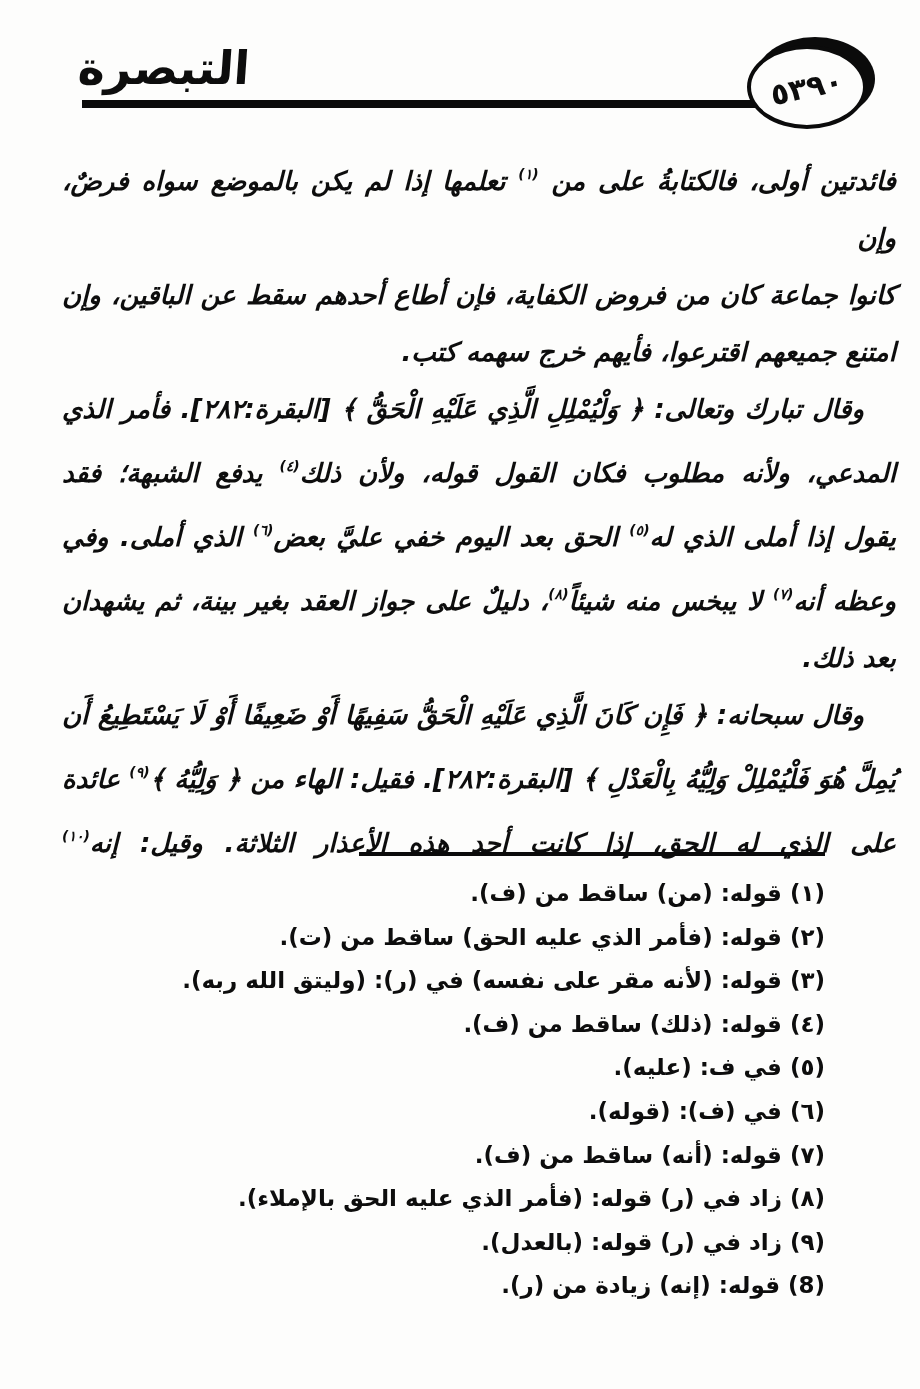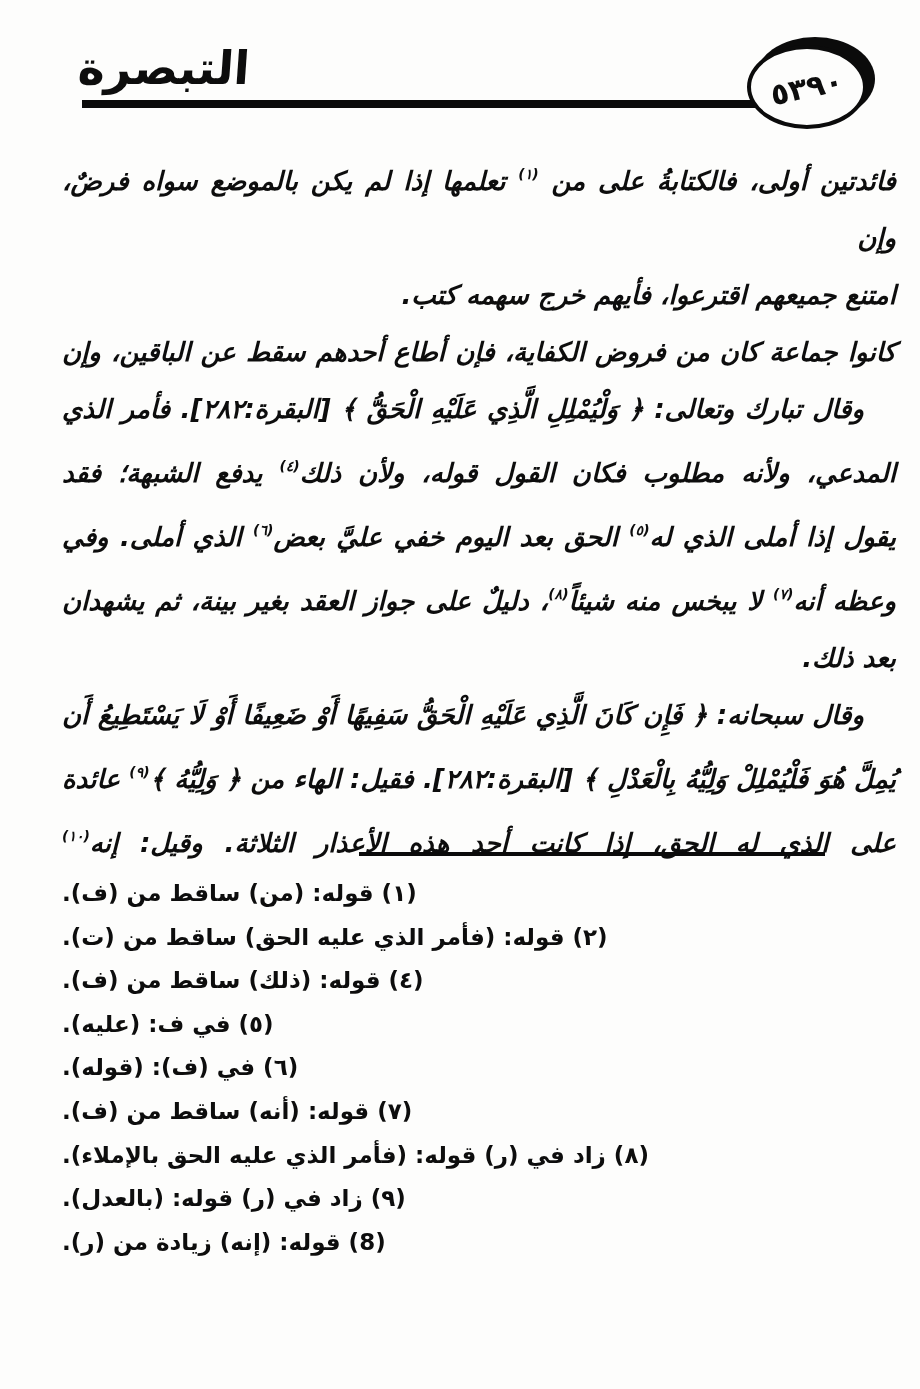--- a/index.html
+++ b/index.html
@@ -100,58 +100,59 @@
     background: #0b0b0b;
   }
   .footnotes {
     position: absolute;
     top: 872px;
     right: 95px;
     left: 62px;
     font-size: 23px;
     font-weight: bold;
     line-height: 43.6px;
-    text-align: left;
+    text-align: right;
   }
 </style>
 </head>
 <body>
 
 <div class="page">
 
   <div class="logo">التبصرة</div>
   <div class="header-rule"></div>
   <div class="page-number-badge">
     <span class="page-number">٥٣٩٠</span>
   </div>
 
   <div class="body-text">
       <div class="para">
         <div class="line"><span class="seg-text">فائدتين أولى، فالكتابةُ على من </span><span class="seg-sup">(١)</span><span class="seg-text"> تعلمها إذا لم يكن بالموضع سواه فرضٌ، وإن</span></div>
+        <div class="line"><span class="seg-text">كانوا جماعة كان من فروض الكفاية، فإن أطاع أحدهم سقط عن الباقين، وإن</span></div>
         <div class="line endline"><span class="seg-text">امتنع جميعهم اقترعوا، فأيهم خرج سهمه كتب.</span></div>
-        <div class="line"><span class="seg-text">كانوا جماعة كان من فروض الكفاية، فإن أطاع أحدهم سقط عن الباقين، وإن</span></div>
       </div>
       <div class="para indent">
         <div class="line"><span class="seg-text">وقال تبارك وتعالى: </span><span class="seg-quran">﴿ وَلْيُمْلِلِ الَّذِي عَلَيْهِ الْحَقُّ ﴾</span><span class="seg-text"> [البقرة:٢٨٢]. فأمر الذي</span></div>
         <div class="line"><span class="seg-text">المدعي، ولأنه مطلوب فكان القول قوله، ولأن ذلك</span><span class="seg-sup">(٤)</span><span class="seg-text"> يدفع الشبهة؛ فقد</span></div>
         <div class="line"><span class="seg-text">يقول إذا أملى الذي له</span><span class="seg-sup">(٥)</span><span class="seg-text"> الحق بعد اليوم خفي عليَّ بعض</span><span class="seg-sup">(٦)</span><span class="seg-text"> الذي أملى. وفي</span></div>
         <div class="line"><span class="seg-text">وعظه أنه</span><span class="seg-sup">(٧)</span><span class="seg-text"> لا يبخس منه شيئاً</span><span class="seg-sup">(٨)</span><span class="seg-text">، دليلٌ على جواز العقد بغير بينة، ثم يشهدان</span></div>
         <div class="line endline"><span class="seg-text">بعد ذلك.</span></div>
       </div>
       <div class="para indent">
         <div class="line"><span class="seg-text">وقال سبحانه: </span><span class="seg-quran">﴿ فَإِن كَانَ الَّذِي عَلَيْهِ الْحَقُّ سَفِيهًا أَوْ ضَعِيفًا أَوْ لَا يَسْتَطِيعُ أَن</span></div>
         <div class="line"><span class="seg-quran">يُمِلَّ هُوَ فَلْيُمْلِلْ وَلِيُّهُ بِالْعَدْلِ ﴾</span><span class="seg-text"> [البقرة:٢٨٢]. فقيل: الهاء من </span><span class="seg-quran">﴿ وَلِيُّهُ ﴾</span><span class="seg-sup">(٩)</span><span class="seg-text"> عائدة</span></div>
         <div class="line"><span class="seg-text">على الذي له الحق، إذا كانت أحد هذه الأعذار الثلاثة. وقيل: إنه</span><span class="seg-sup">(١٠)</span></div>
       </div>
     </div>
 
   <div class="footnote-separator"></div>
   <div class="footnotes">
       <div class="footnote-item">(١) قوله: (من) ساقط من (ف).</div>
       <div class="footnote-item">(٢) قوله: (فأمر الذي عليه الحق) ساقط من (ت).</div>
+      <div class="footnote-item">(٣) قوله: (لأنه مقر على نفسه) في (ر): (وليتق الله ربه).</div>
       <div class="footnote-item">(٤) قوله: (ذلك) ساقط من (ف).</div>
       <div class="footnote-item">(٥) في ف: (عليه).</div>
       <div class="footnote-item">(٦) في (ف): (قوله).</div>
       <div class="footnote-item">(٧) قوله: (أنه) ساقط من (ف).</div>
       <div class="footnote-item">(٨) زاد في (ر) قوله: (فأمر الذي عليه الحق بالإملاء).</div>
       <div class="footnote-item">(٩) زاد في (ر) قوله: (بالعدل).</div>
       <div class="footnote-item">(8) قوله: (إنه) زيادة من (ر).</div>
     </div>
 
 </div>

